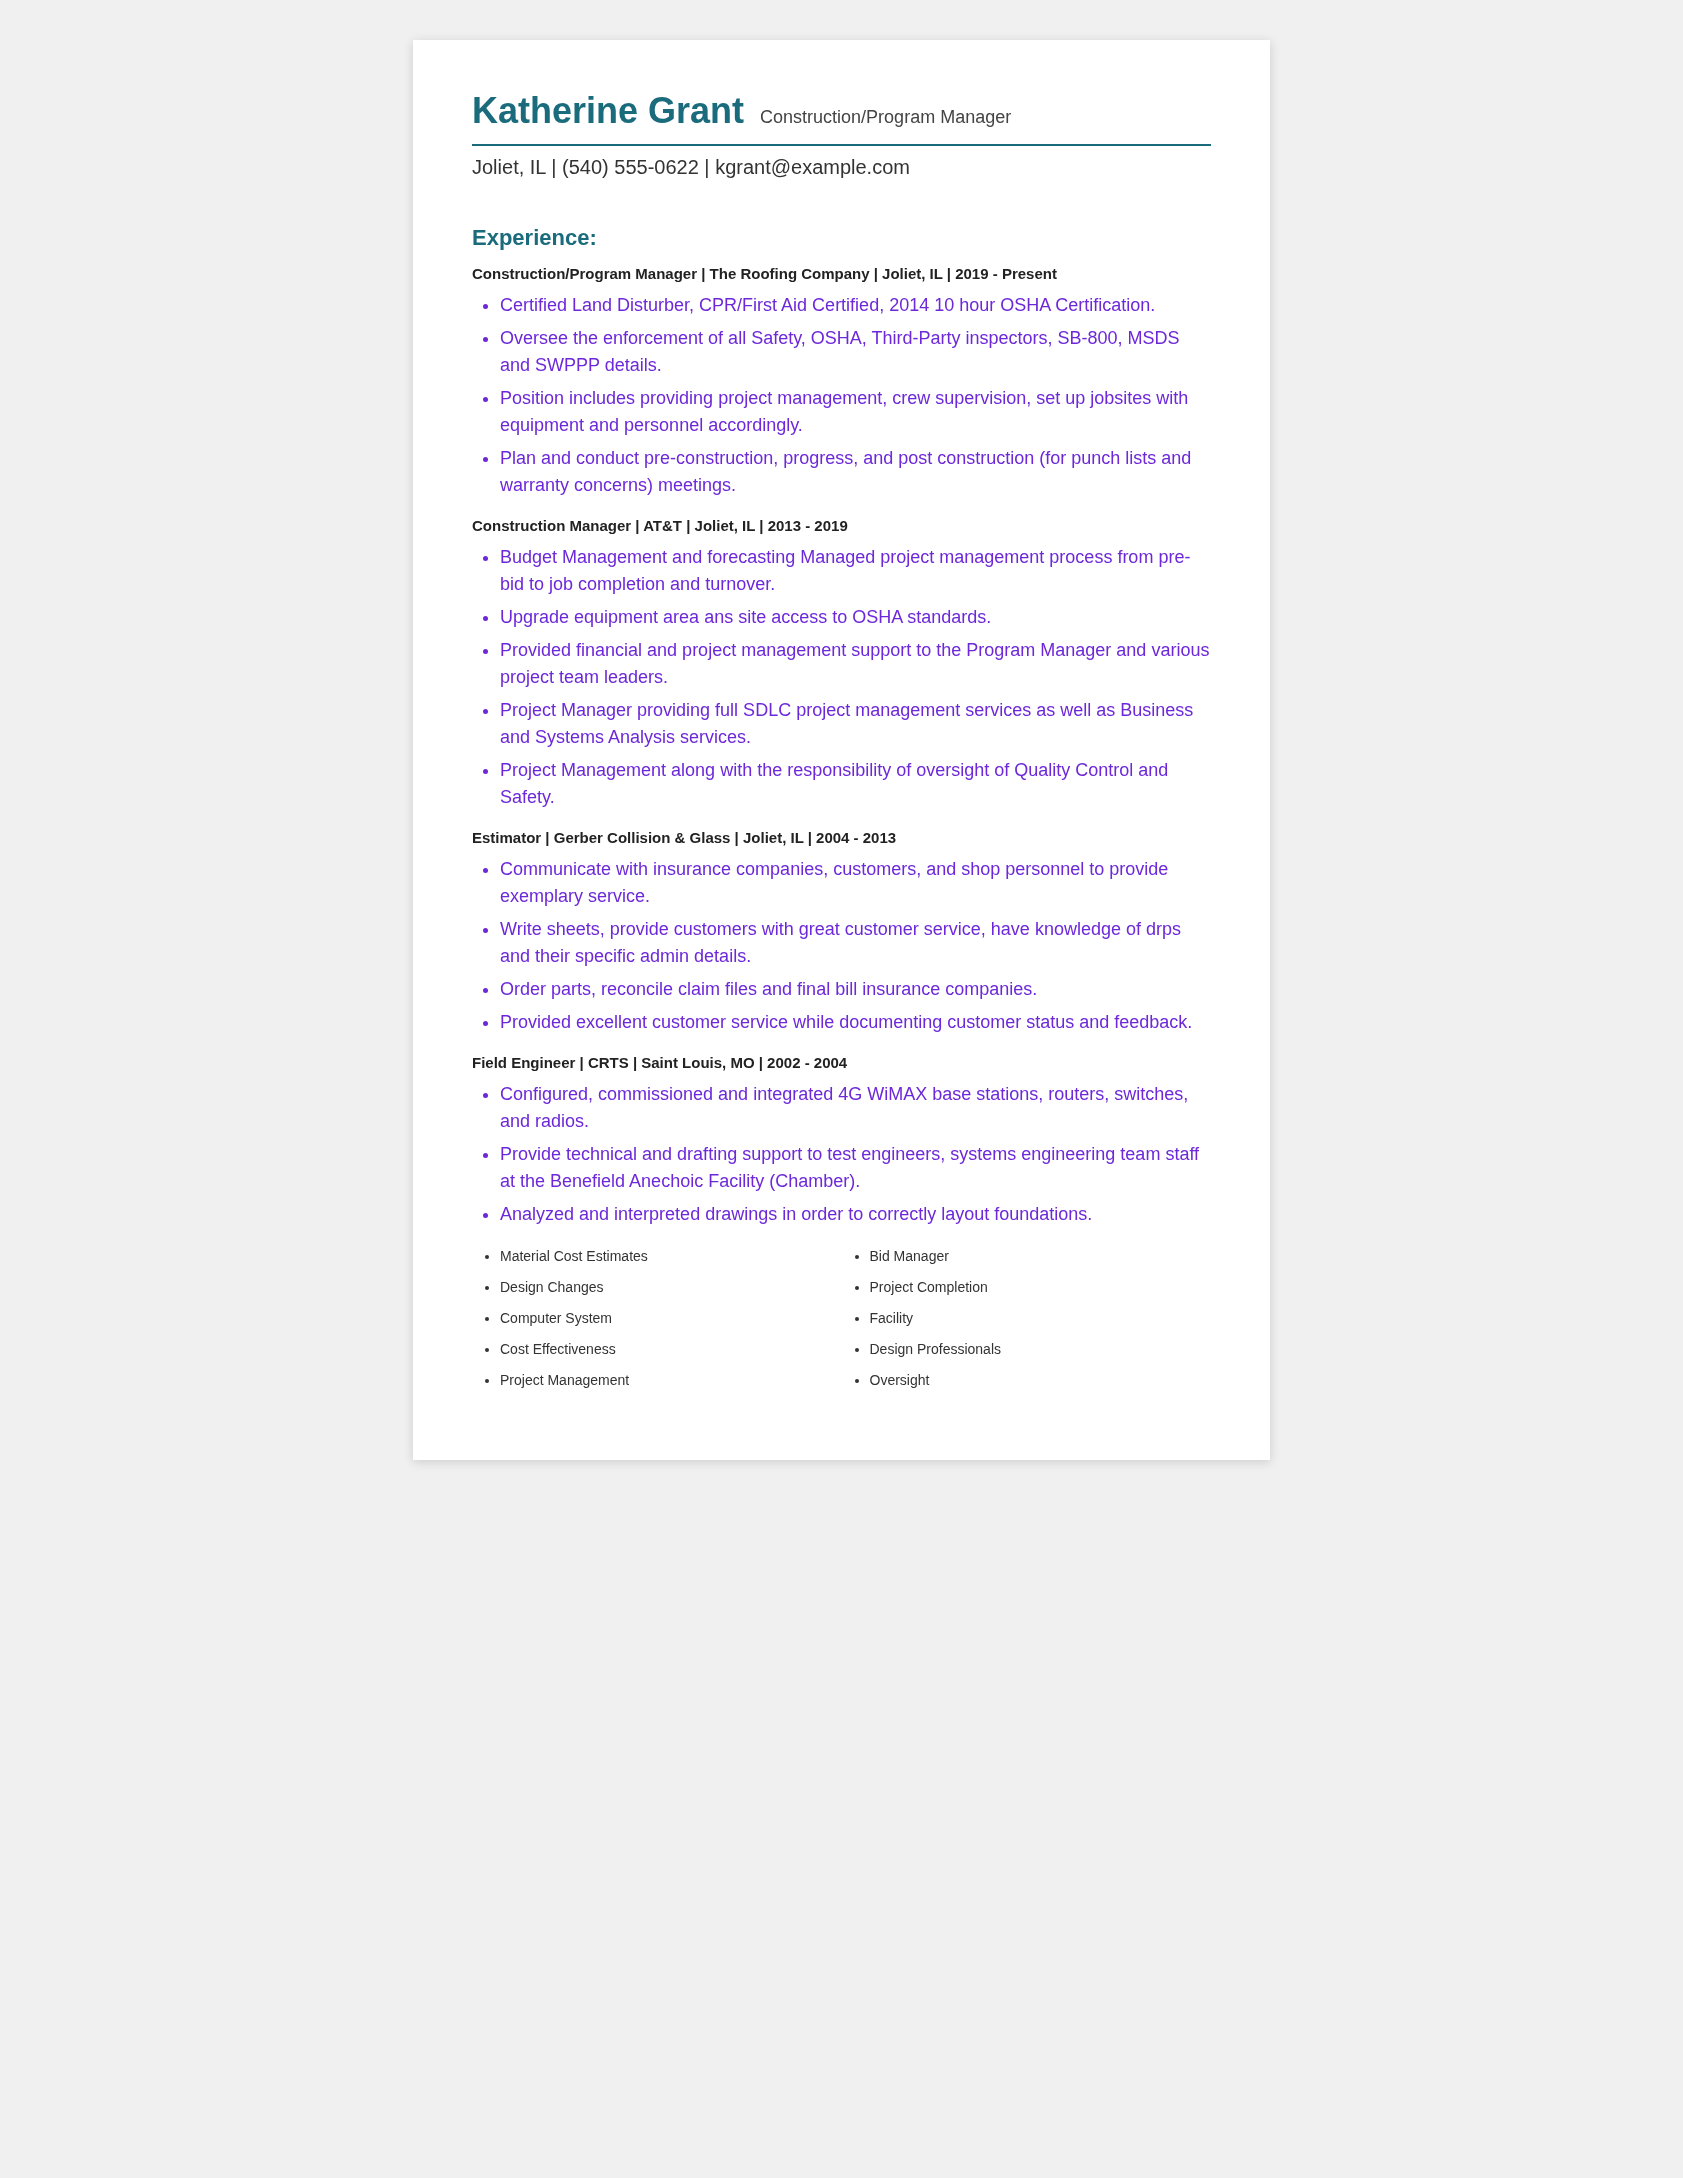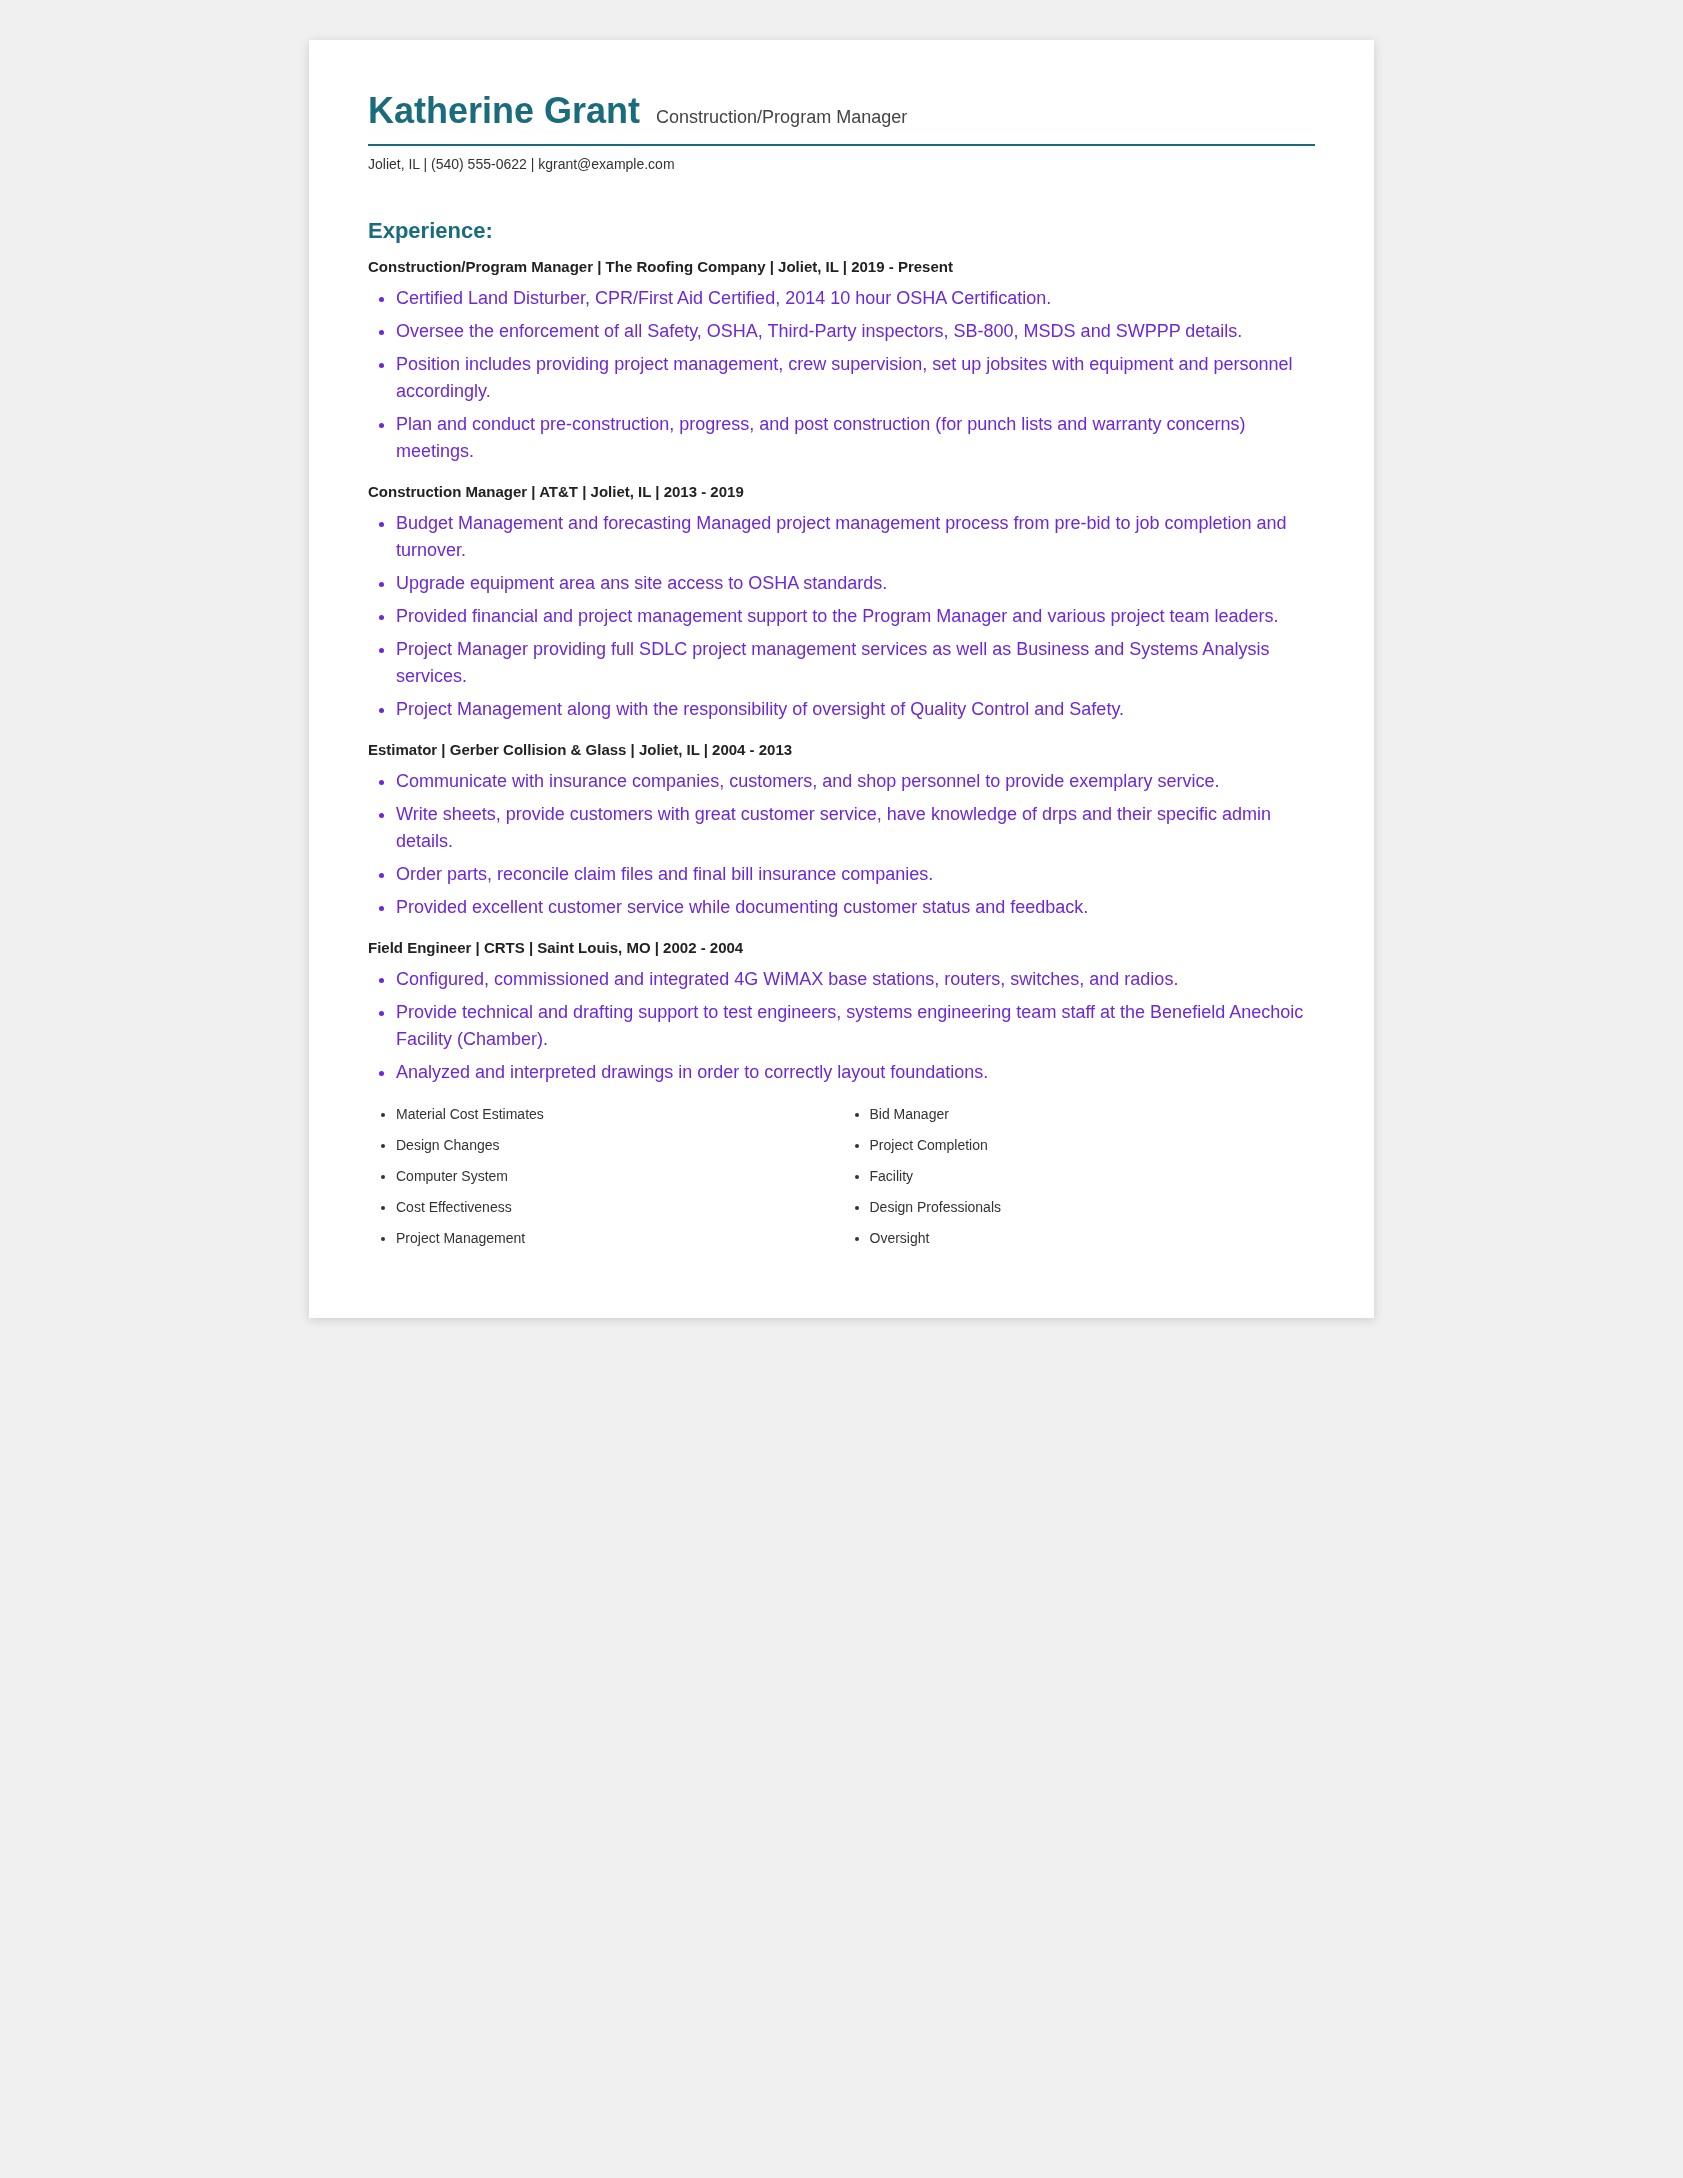--- a/index.html
+++ b/index.html
@@ -5,21 +5,21 @@
     * { margin: 0; padding: 0; box-sizing: border-box; }
     body {
       font-family: Arial, sans-serif;
       background: #f0f0f0;
       display: flex;
       justify-content: center;
       padding: 40px 20px;
     }
     .page {
       background: #ffffff;
-      width: 1065px;
+      width: 857px;
       min-height: 1089px;
       padding: 50px 59px 59px 59px;
       box-shadow: 0 2px 10px rgba(0,0,0,0.15);
     }
     .header {
       margin-bottom: 10px;
     }
     .name-line {
       display: flex;
       align-items: baseline;
@@ -34,21 +34,21 @@
       font-size: 18px;
       color: #444;
       font-weight: normal;
     }
     .divider {
       border: none;
       border-top: 2px solid #1a6b7c;
       margin: 12px 0 10px 0;
     }
     .contact-line {
-      font-size: 14px;
+      font-size: 20px;
       color: #333;
       margin-bottom: 30px;
     }
     .section-title {
       font-size: 22px;
       font-weight: 700;
       color: #1a6b7c;
       margin-bottom: 14px;
       margin-top: 46px;
     }

